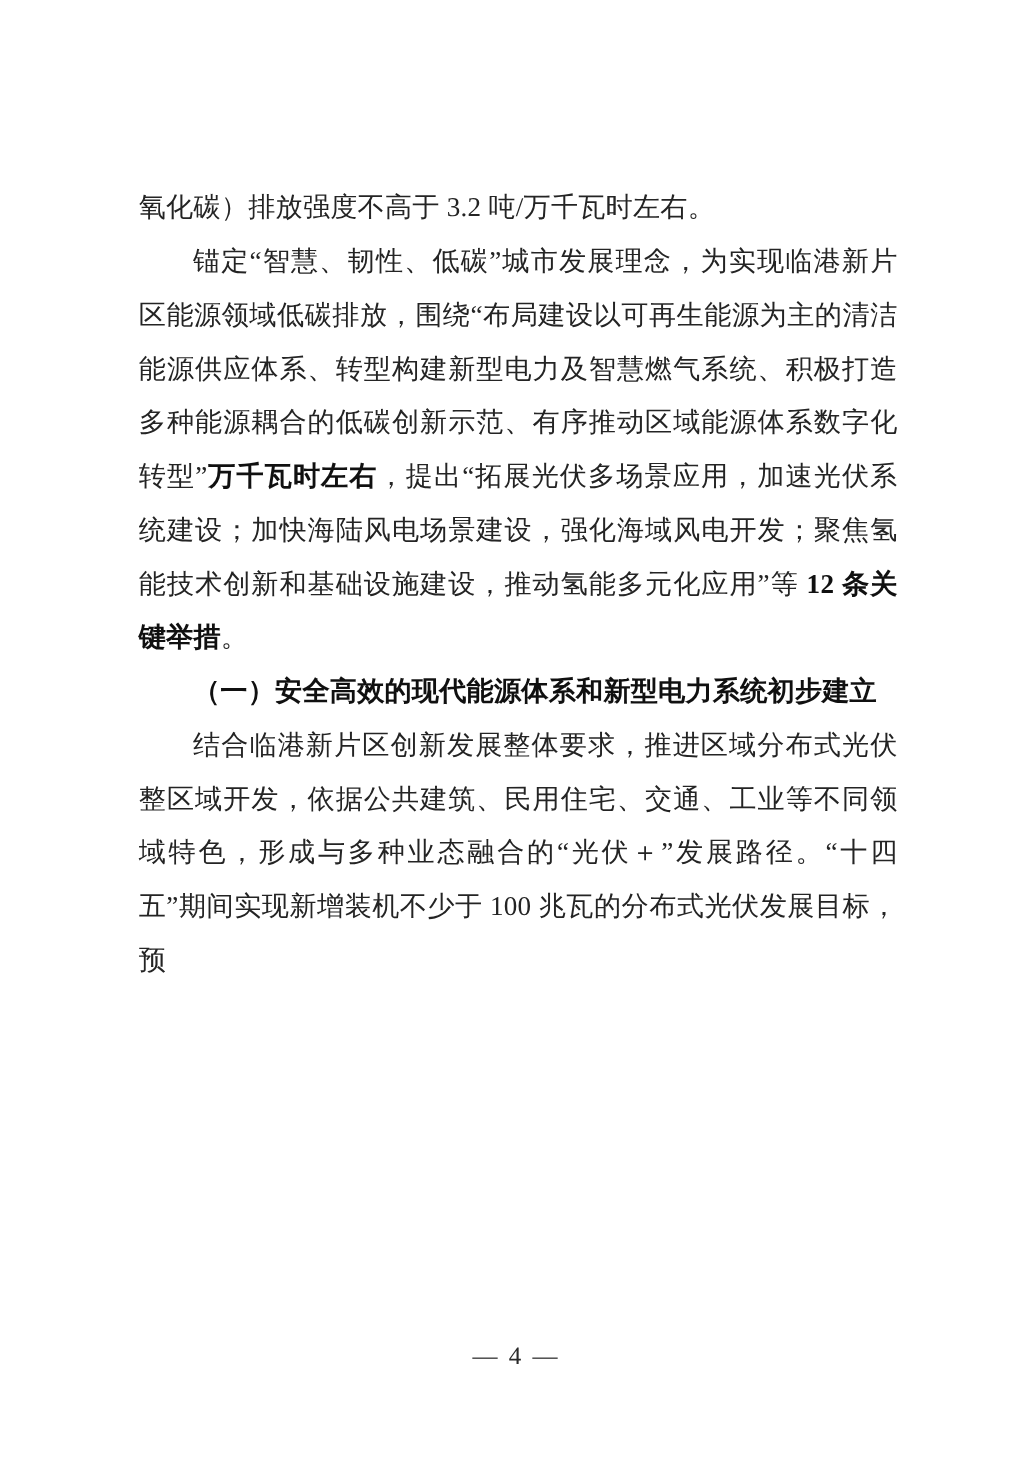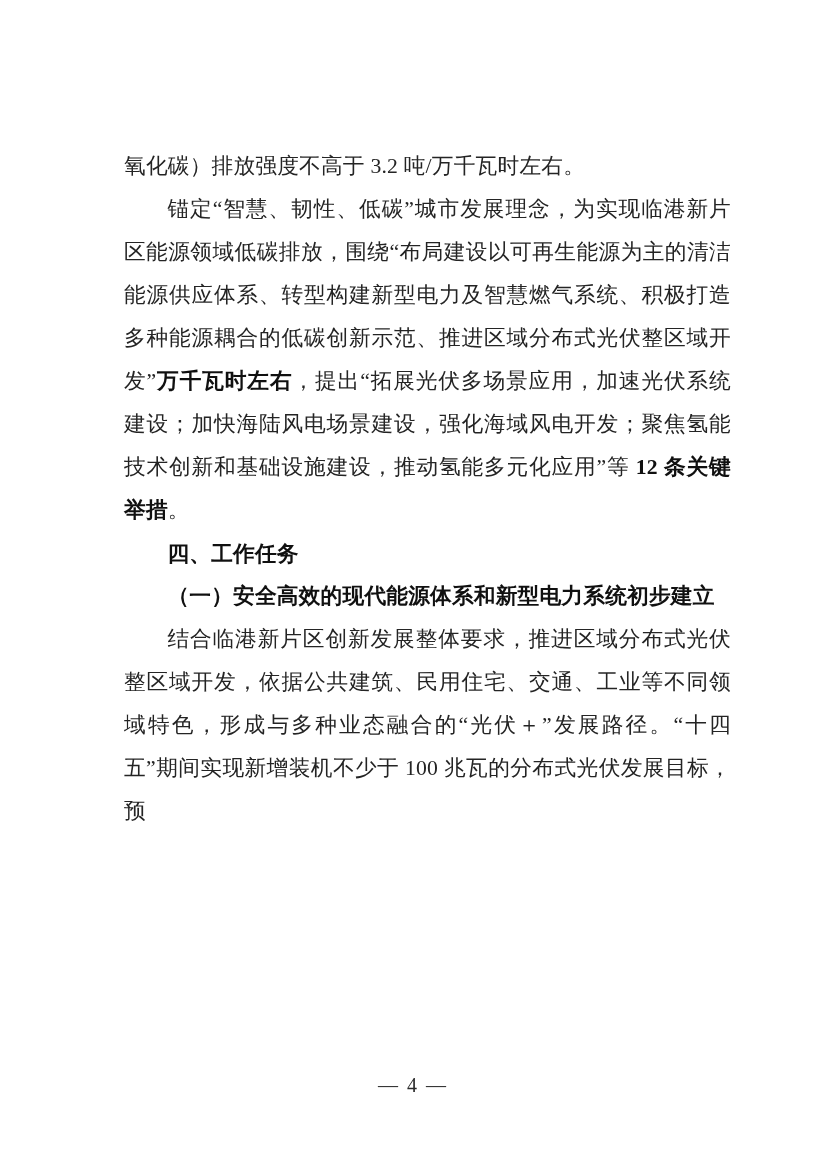--- a/index.html
+++ b/index.html
@@ -10,21 +10,21 @@
   .page {
     position: relative;
     width: 826px;
     height: 1169px;
     background: #ffffff;
     overflow: hidden;
     font-family: "Liberation Serif", "DejaVu Serif", serif;
   }
   .doc-body {
     position: absolute;
-    left: 124px;
+    left: 111px;
     top: 145px;
     width: 607px;
     font-size: 21.7px;
     line-height: 43px;
     color: #242424;
     text-align: justify;
     letter-spacing: 0.2px;
   }
   .para {
     margin: 0;
@@ -57,19 +57,18 @@
     color: #2a2a2a;
     letter-spacing: 2px;
   }
 </style>
 </head>
 <body>
 
 <div class="page">
   <div class="doc-body">
       <p class="para"><span>氧化碳）排放强度不高于 3.2 吨/万千瓦时左右。</span></p>
-      <p class="para indent"><span>锚定“智慧、韧性、低碳”城市发展理念，为实现临港新片区能源领域低碳排放，围绕“布局建设以可再生能源为主的清洁能源供应体系、转型构建新型电力及智慧燃气系统、积极打造多种能源耦合的低碳创新示范、推进区域分布式光伏整区域开发”</span><b>万千瓦时左右</b><span>，提出“拓展光伏多场景应用，加速光伏系统建设；加快海陆风电场景建设，强化海域风电开发；聚焦氢能技术创新和基础设施建设，推动氢能多元化应用”等 </span><b>12 条关键举措</b><span>。</span></p>
-      <p class="para indent h-sans"><b>四、工作任务</b></p>
+      <p class="para indent"><span>锚定“智慧、韧性、低碳”城市发展理念，为实现临港新片区能源领域低碳排放，围绕“布局建设以可再生能源为主的清洁能源供应体系、转型构建新型电力及智慧燃气系统、积极打造多种能源耦合的低碳创新示范、有序推动区域能源体系数字化转型”</span><b>万千瓦时左右</b><span>，提出“拓展光伏多场景应用，加速光伏系统建设；加快海陆风电场景建设，强化海域风电开发；聚焦氢能技术创新和基础设施建设，推动氢能多元化应用”等 </span><b>12 条关键举措</b><span>。</span></p>
       <p class="para indent h-serif"><b>（一）安全高效的现代能源体系和新型电力系统初步建立</b></p>
       <p class="para indent"><span>结合临港新片区创新发展整体要求，推进区域分布式光伏整区域开发，依据公共建筑、民用住宅、交通、工业等不同领域特色，形成与多种业态融合的“光伏＋”发展路径。“十四五”期间实现新增装机不少于 100 兆瓦的分布式光伏发展目标，预</span></p>
     </div>
   <div class="footer">— 4 —</div>
 </div>
 
 </body></html>

